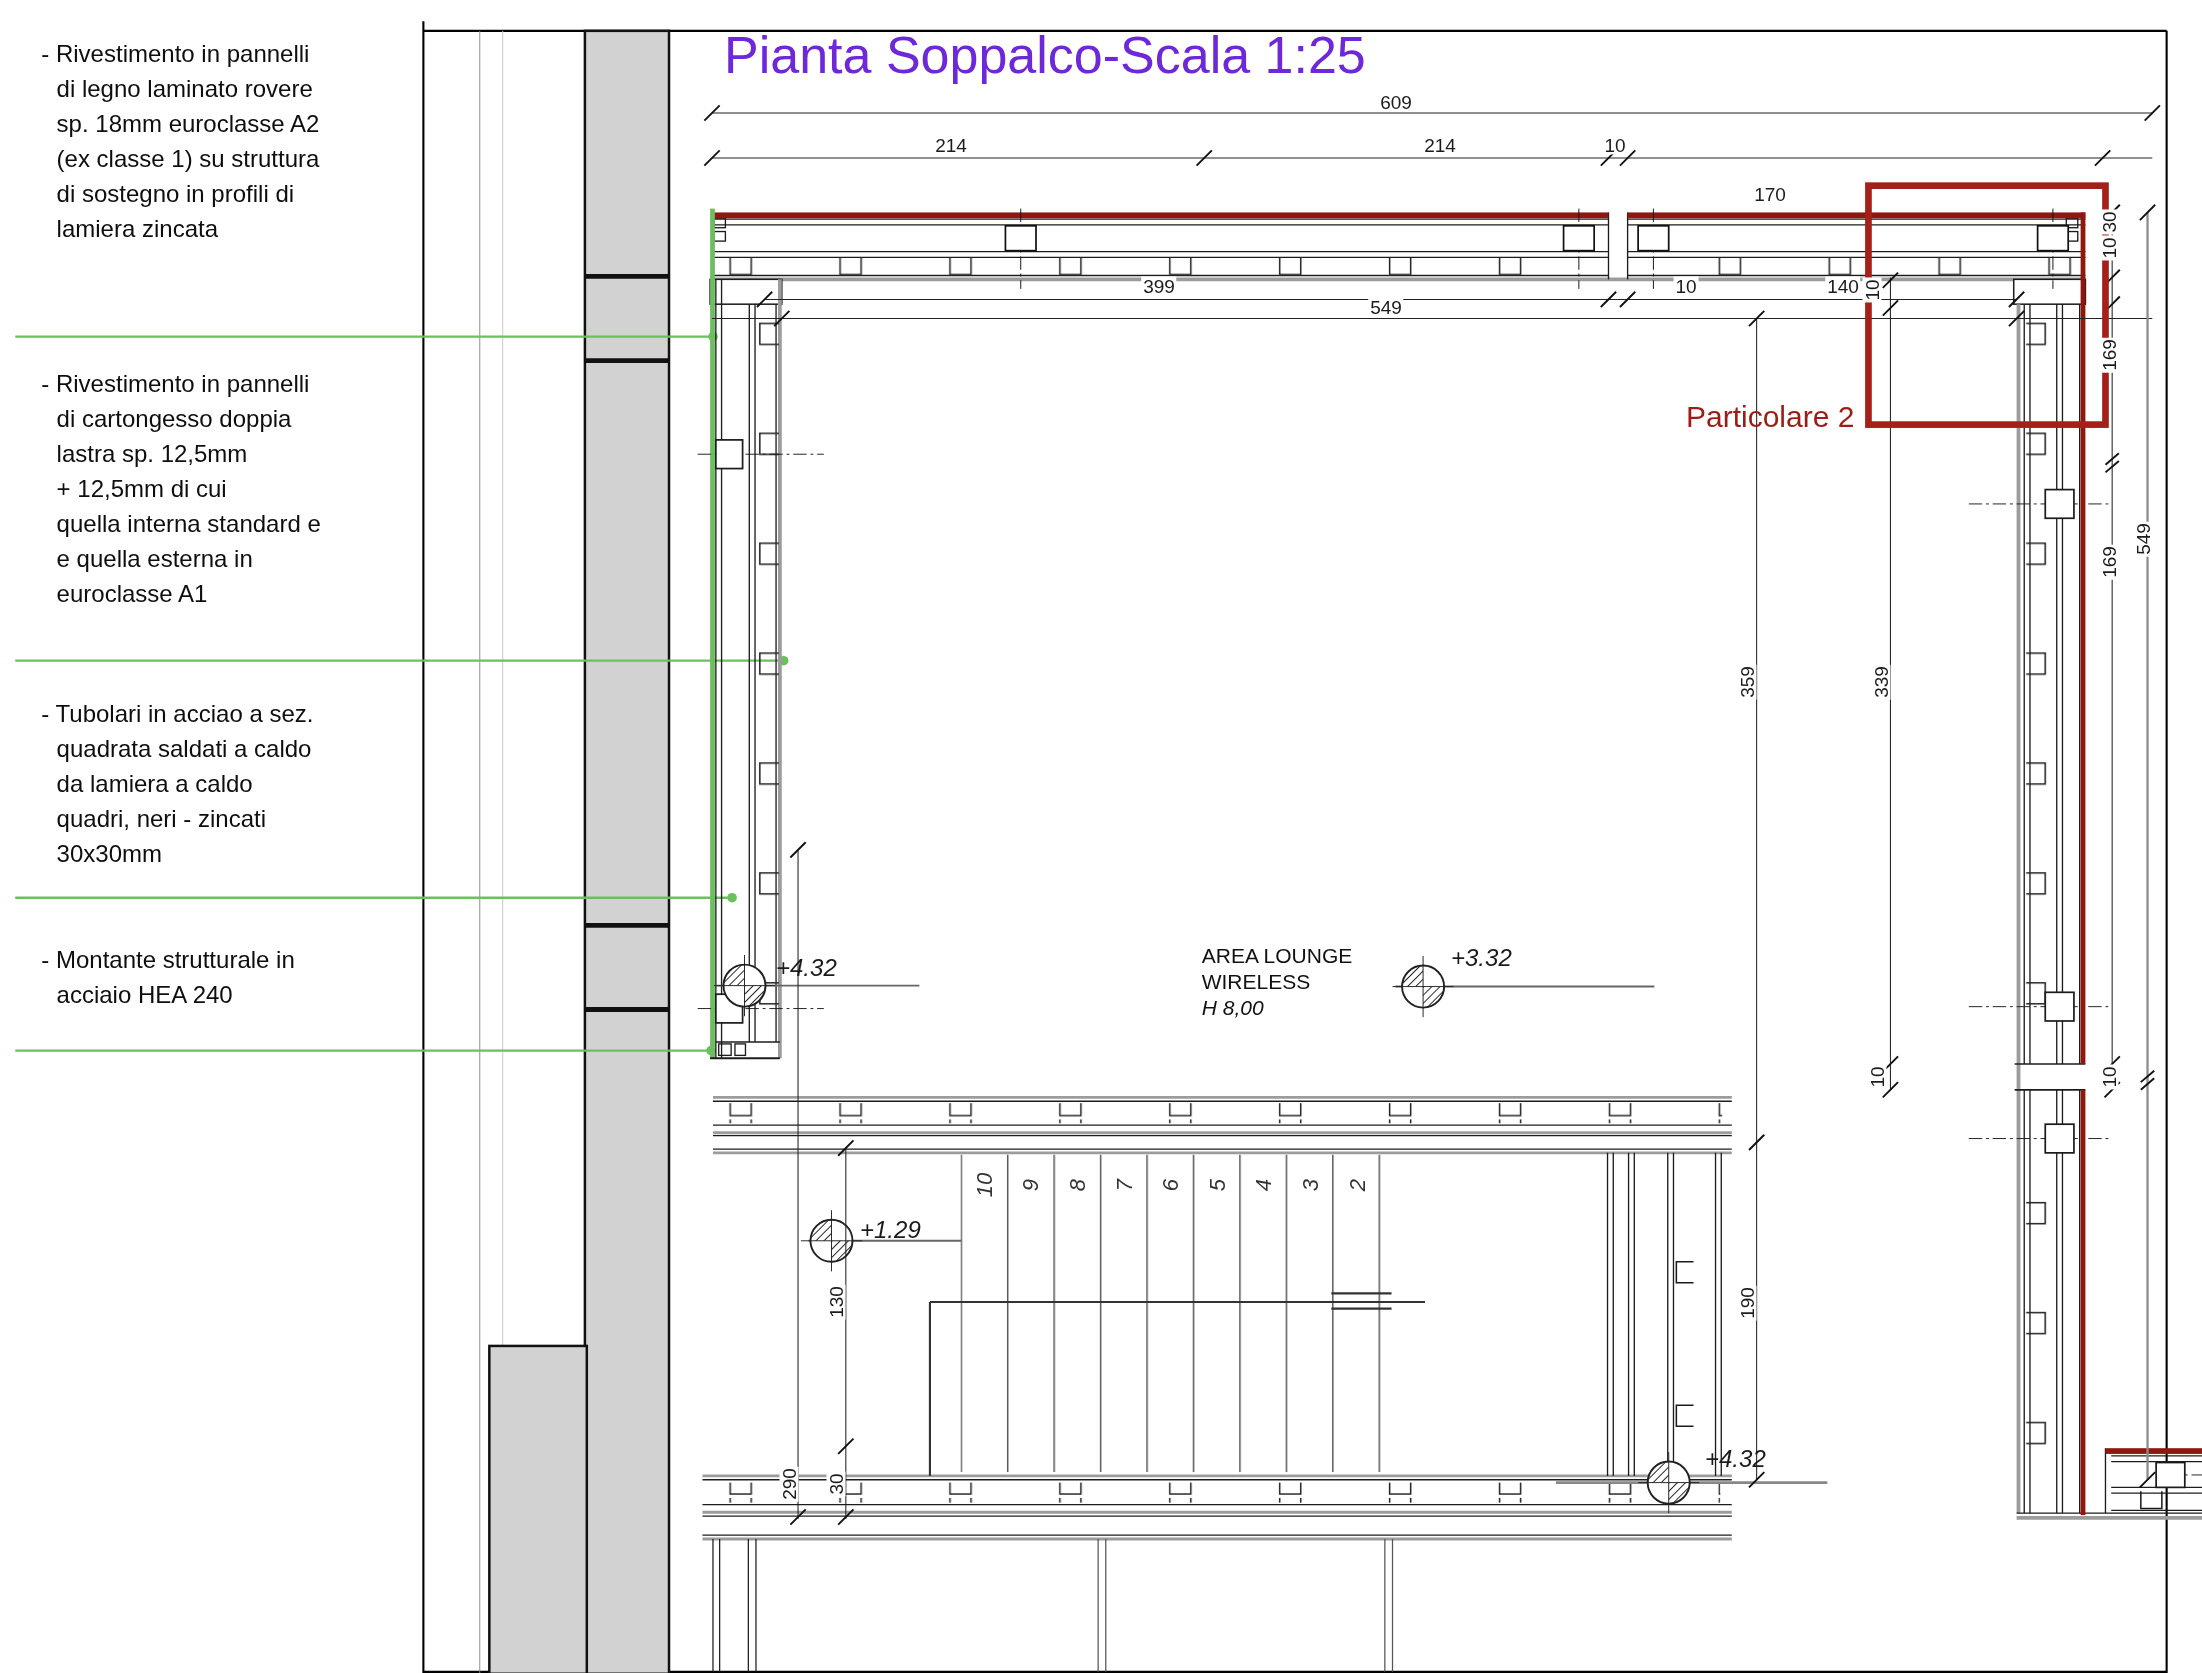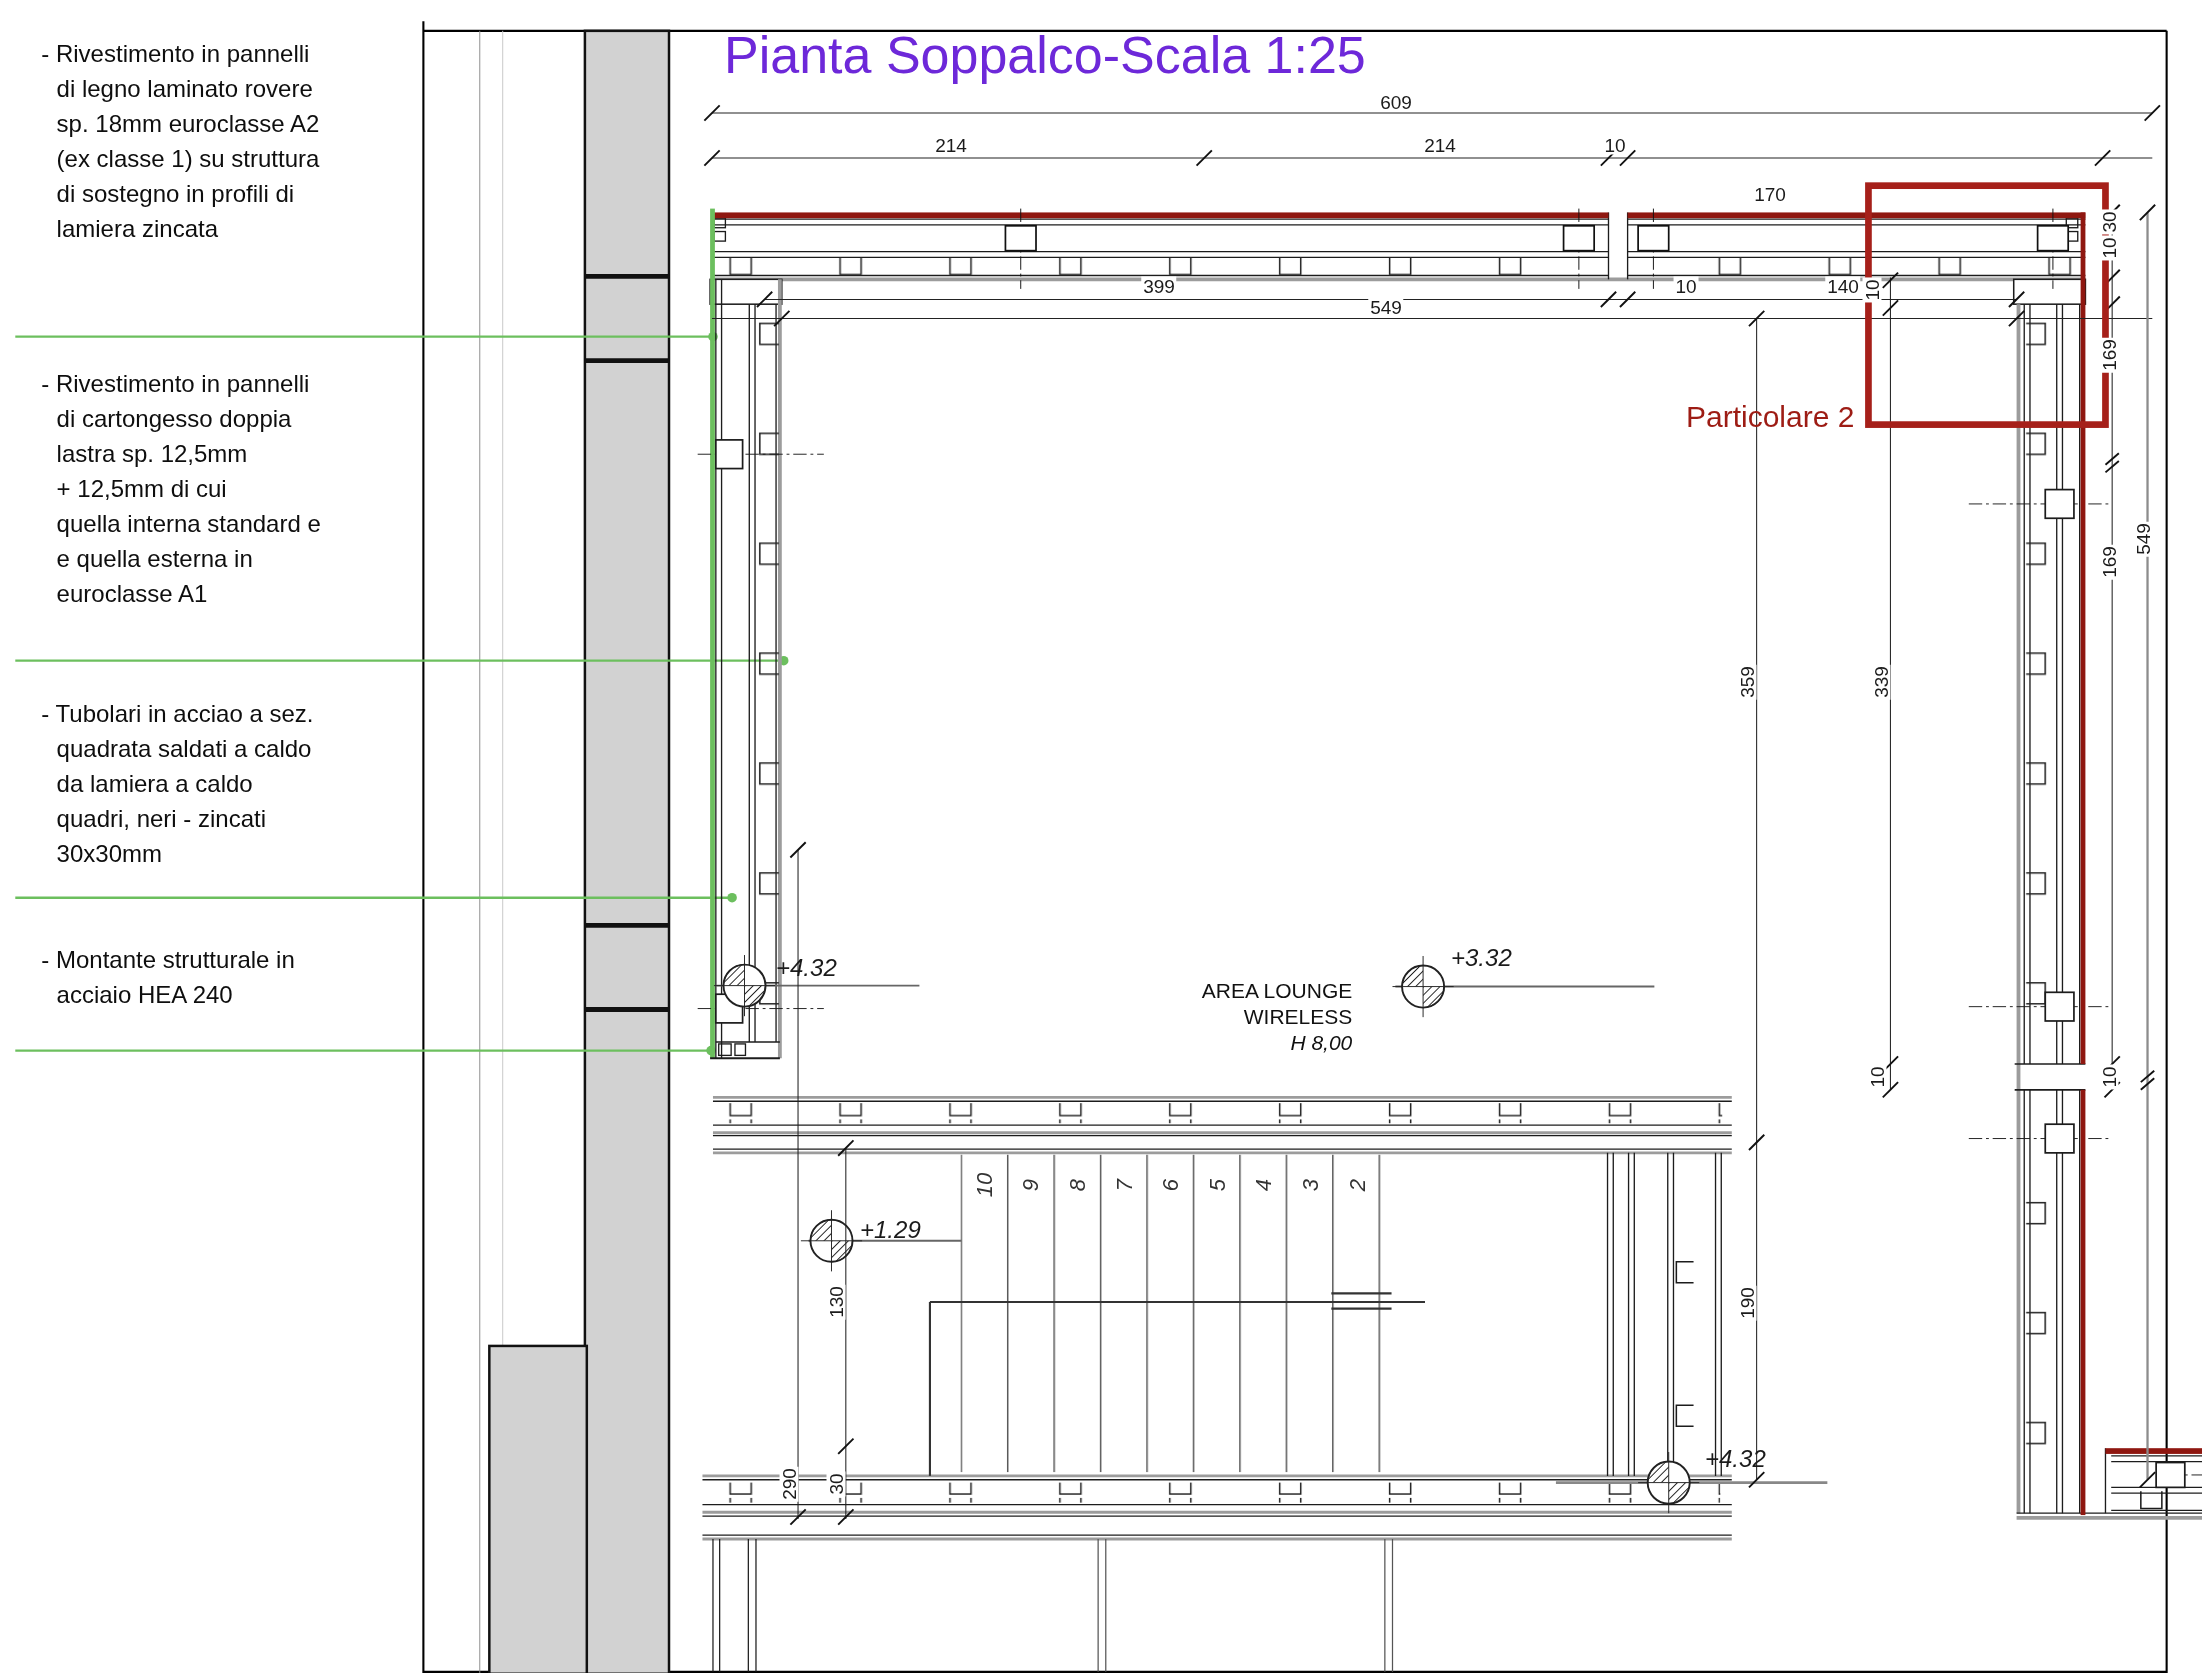--- a/index.html
+++ b/index.html
@@ -11,22 +11,22 @@
   .dim{font-size:19px;}
   .dimv{font-size:19px;transform:translate(-50%,-50%) rotate(-90deg);}
   .level{font-size:24px;font-style:italic;transform:none;background:transparent;padding:0;}
   .stair{font-size:22px;font-style:italic;color:#333;background:transparent;
          transform:translate(-50%,-50%) rotate(-90deg);}
   .ann{position:absolute;left:15.3px;width:421px;font-size:24px;line-height:35px;color:#0e0e0e;margin-left:26px;}
   .ann div{white-space:nowrap;}
   .ann div + div{padding-left:15.3px;}
   .title{position:absolute;left:724px;top:25px;font-size:52px;letter-spacing:0px;color:#6d28d9;}
   .detail-label{position:absolute;left:1686px;top:400px;font-size:30px;color:#9d1c14;}
-  .room{position:absolute;left:1277px;top:943px;text-align:right;transform:translateX(-50%);
-        font-size:21px;line-height:26px;color:#111;margin-top:35px;}
+  .room{position:absolute;left:1277px;top:943px;text-align:left;transform:translateX(-50%);
+        font-size:21px;line-height:26px;color:#111;}
   .room .h{font-style:italic;}
 </style>
 </head>
 <body>
 
 <div class="sheet">
 
 <svg width="2202" height="1674" viewBox="0 0 2304 1751">
   <defs>
     <pattern id="hp" patternUnits="userSpaceOnUse" width="6" height="6" patternTransform="rotate(45)">

